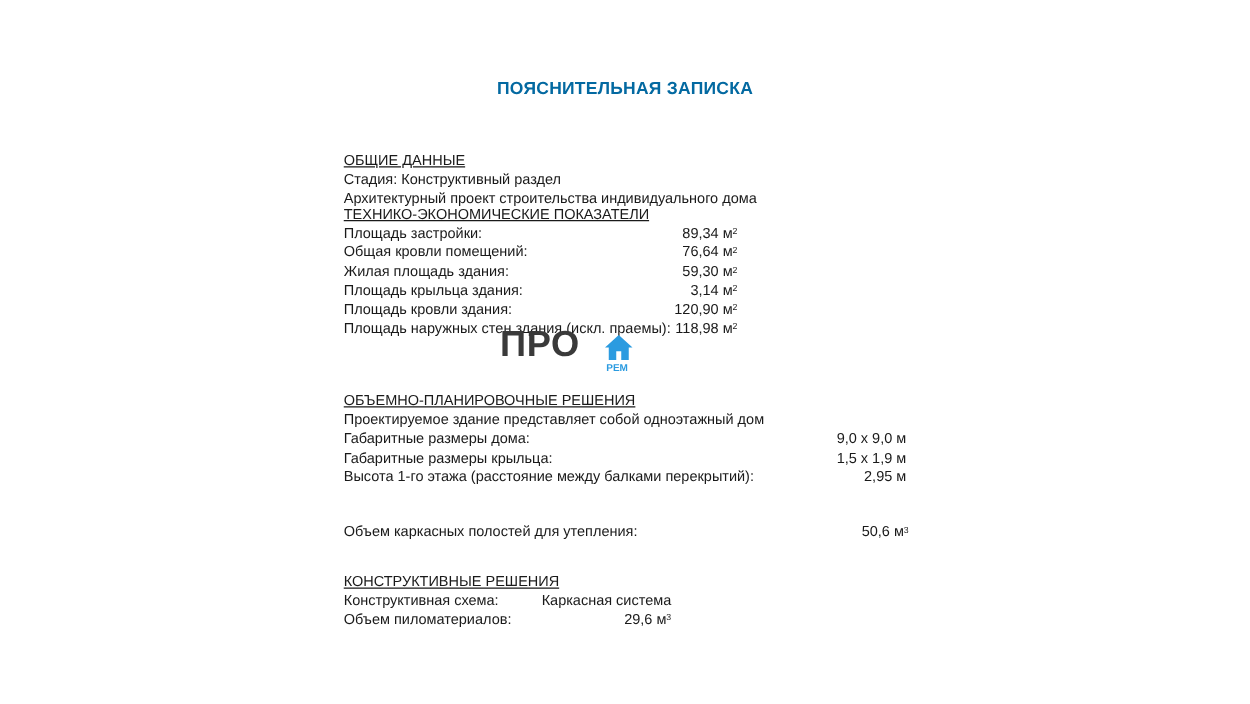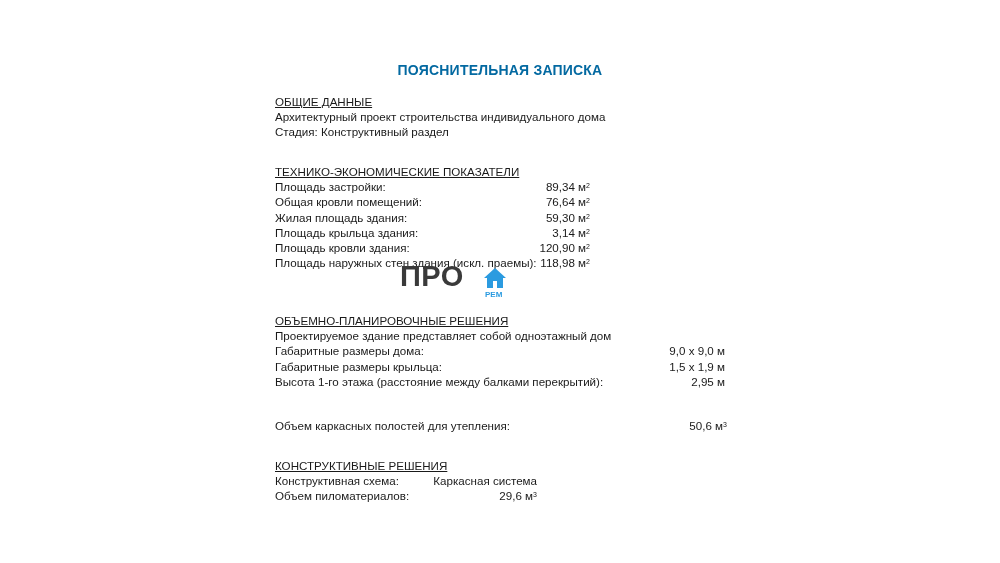--- a/index.html
+++ b/index.html
@@ -21,24 +21,24 @@
   .logo .house { position:absolute; left:83px; top:4px; width:24px; height:24px; }
   .logo .rem { position:absolute; left:85px; top:28px; font-size:8px; font-weight:bold; color:#2b9be0; }
 </style>
 </head>
 <body>
 
 <div>
 
   <div class="title">ПОЯСНИТЕЛЬНАЯ ЗАПИСКА</div>
 
-  <div class="sec" style="top:94px; width:420px;">
+  <div class="sec" style="top:121px; width:420px;">
     <div class="sec-h">ОБЩИЕ ДАННЫЕ</div>
+    <div>Стадия: Конструктивный раздел</div>
     <div>Архитектурный проект строительства индивидуального дома</div>
-    <div>Стадия: Конструктивный раздел</div>
   </div>
 
   <div class="sec" style="top:164px; width:315px;">
     <div class="sec-h">ТЕХНИКО-ЭКОНОМИЧЕСКИЕ ПОКАЗАТЕЛИ</div>
     <div class="row">
       <span class="lbl">Площадь застройки:</span>
       <span class="val" style="right:0;"><span>89,34 м</span><sup>2</sup></span>
     </div>
     <div class="row">
       <span class="lbl">Общая кровли помещений:</span>

